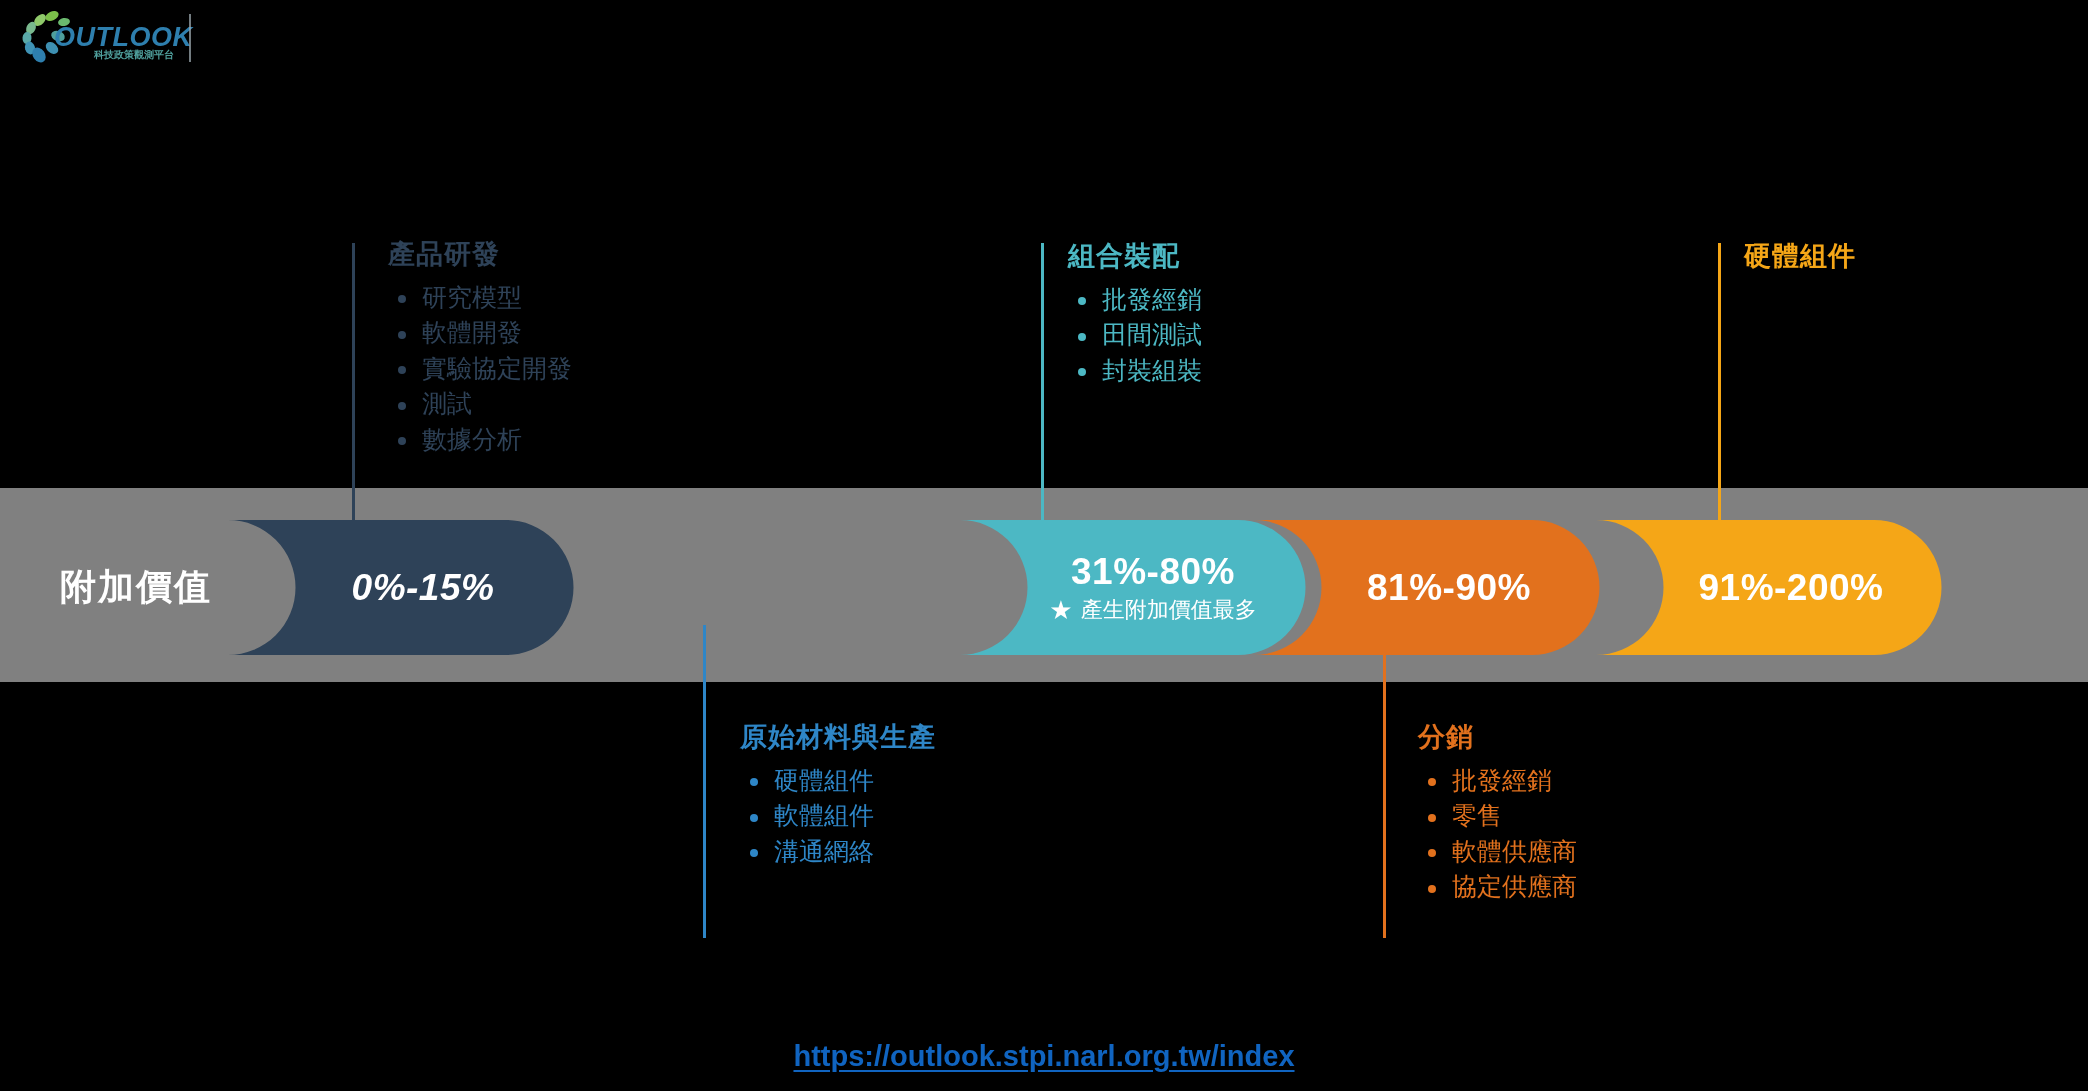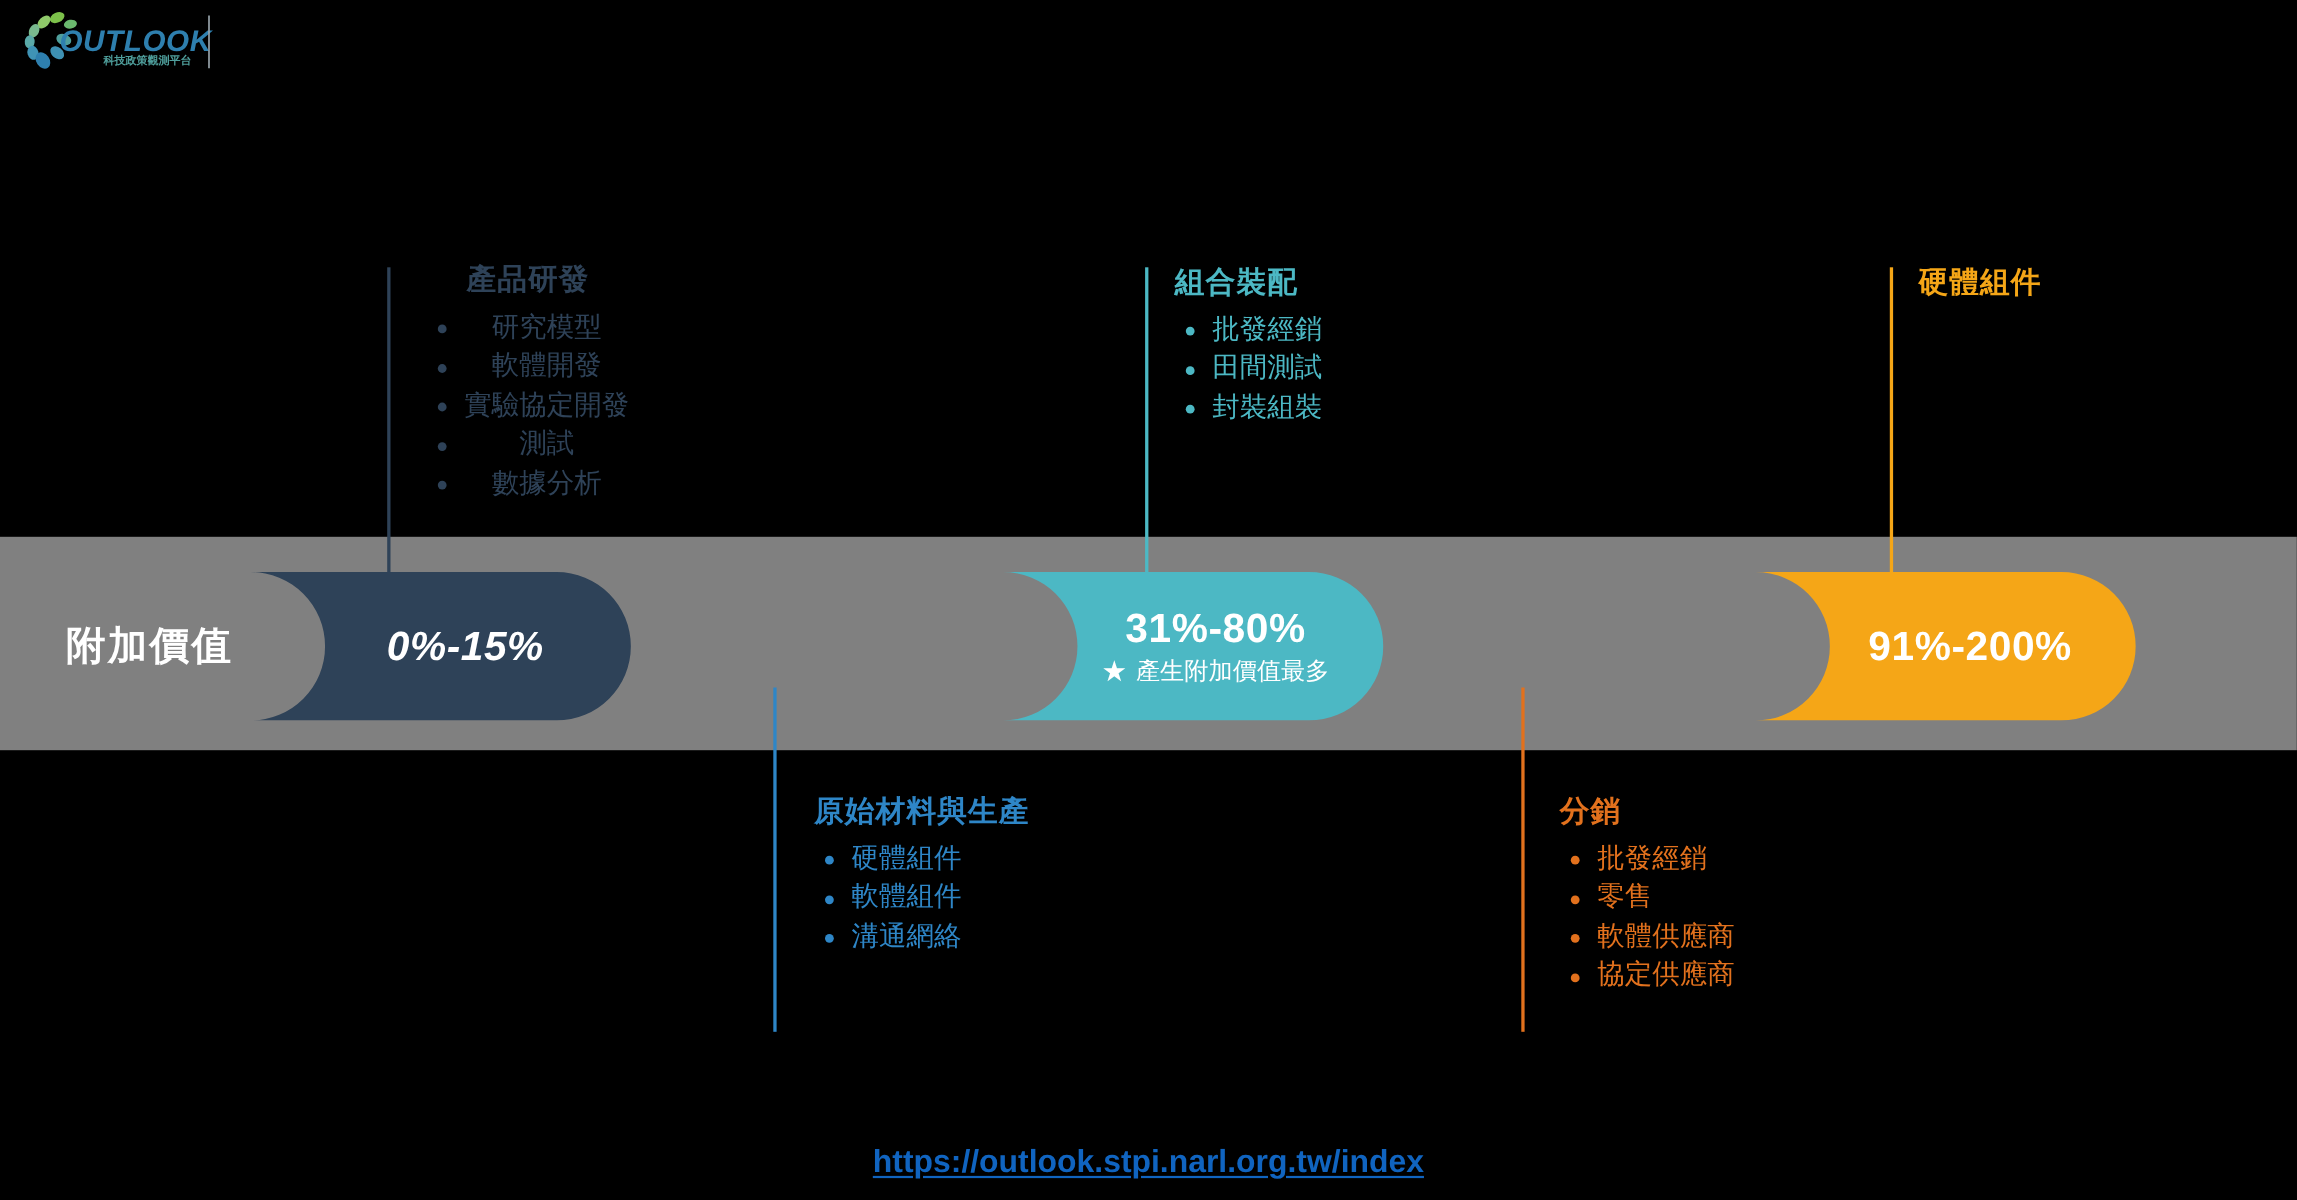--- a/index.html
+++ b/index.html
@@ -66,21 +66,21 @@
 </div>
 
 <div id="band"></div>
 
 <div class="conn" style="left:352px;top:243px;height:310px;background:#2e4258;"></div>
 <div class="conn" style="left:703px;top:625px;height:313px;background:#2e86c7;"></div>
 <div class="conn" style="left:1041px;top:243px;height:310px;background:#4cb8c4;"></div>
 <div class="conn" style="left:1383px;top:625px;height:313px;background:#e2711d;"></div>
 <div class="conn" style="left:1718px;top:243px;height:310px;background:#f5a617;"></div>
 
-<div class="block" style="left:388px;top:240px;color:#2e4258;text-align:center;">
+<div class="block" style="left:388px;top:240px;color:#2e4258;">
   <h3>產品研發</h3>
   <ul>
     <li>研究模型</li>
     <li>軟體開發</li>
     <li>實驗協定開發</li>
     <li>測試</li>
     <li>數據分析</li>
   </ul>
 </div>
 
@@ -125,35 +125,45 @@
       <svg viewBox="0 0 346 135" preserveAspectRatio="none">
         <path d="M0,0 H278 A67.5,67.5 0 0 1 278,135 H0 A67.5,67.5 0 0 0 0,0 Z" fill="#2e4258"></path>
       </svg>
     </div>
     <div class="lbl" style="padding-left:44px;font-style:italic;">
       <span class="pct">0%-15%</span>
     </div>
   </div>
 
 
-  <div class="chev" style="left:912px;width:346px;">
+  <div class="chev" style="left:960px;width:346px;">
     <div class="shape">
       <svg viewBox="0 0 346 135" preserveAspectRatio="none">
         <path d="M0,0 H278 A67.5,67.5 0 0 1 278,135 H0 A67.5,67.5 0 0 0 0,0 Z" fill="#4cb8c4"></path>
       </svg>
     </div>
     <div class="lbl" style="padding-left:40px;">
       <span class="pct">31%-80%</span>
       <span class="sub">
         <span class="star">★</span>
         <span>產生附加價值最多</span>
       </span>
     </div>
   </div>
 
+  <div class="chev" style="left:1254px;width:346px;">
+    <div class="shape">
+      <svg viewBox="0 0 346 135" preserveAspectRatio="none">
+        <path d="M0,0 H278 A67.5,67.5 0 0 1 278,135 H0 A67.5,67.5 0 0 0 0,0 Z" fill="#e2711d"></path>
+      </svg>
+    </div>
+    <div class="lbl" style="padding-left:44px;">
+      <span class="pct">81%-90%</span>
+    </div>
+  </div>
 
   <div class="chev" style="left:1596px;width:346px;">
     <div class="shape">
       <svg viewBox="0 0 346 135" preserveAspectRatio="none">
         <path d="M0,0 H278 A67.5,67.5 0 0 1 278,135 H0 A67.5,67.5 0 0 0 0,0 Z" fill="#f5a617"></path>
       </svg>
     </div>
     <div class="lbl" style="padding-left:44px;">
       <span class="pct">91%-200%</span>
     </div>

